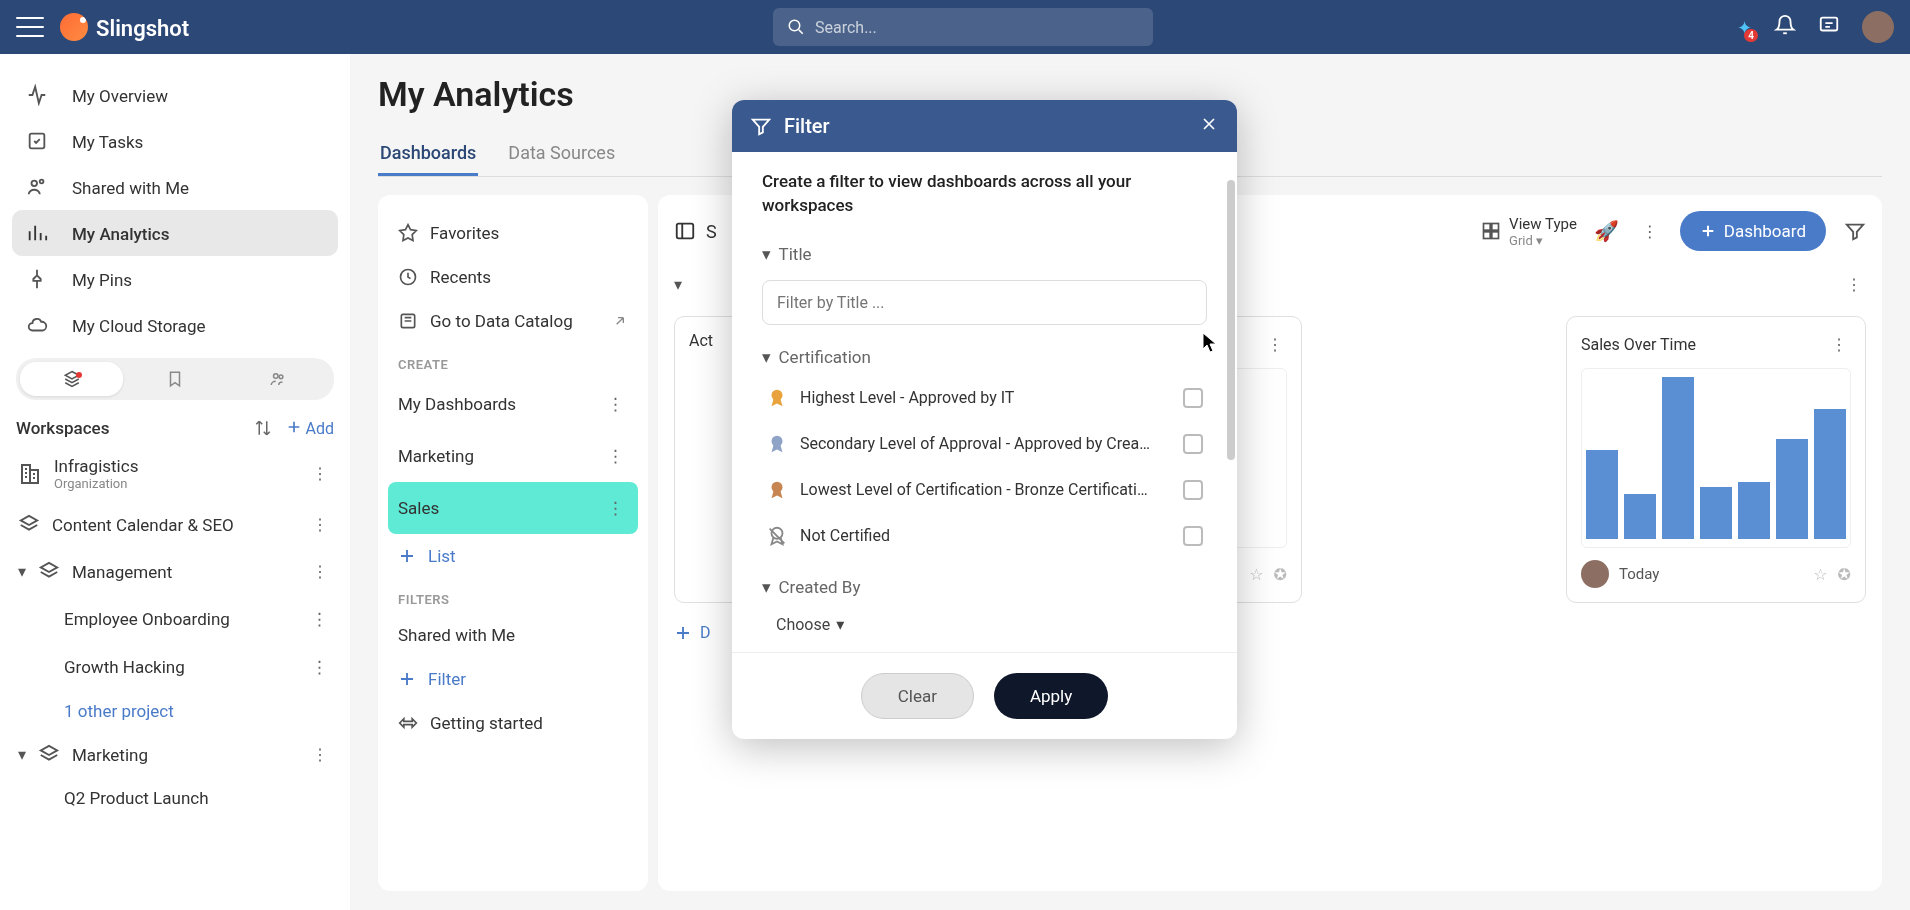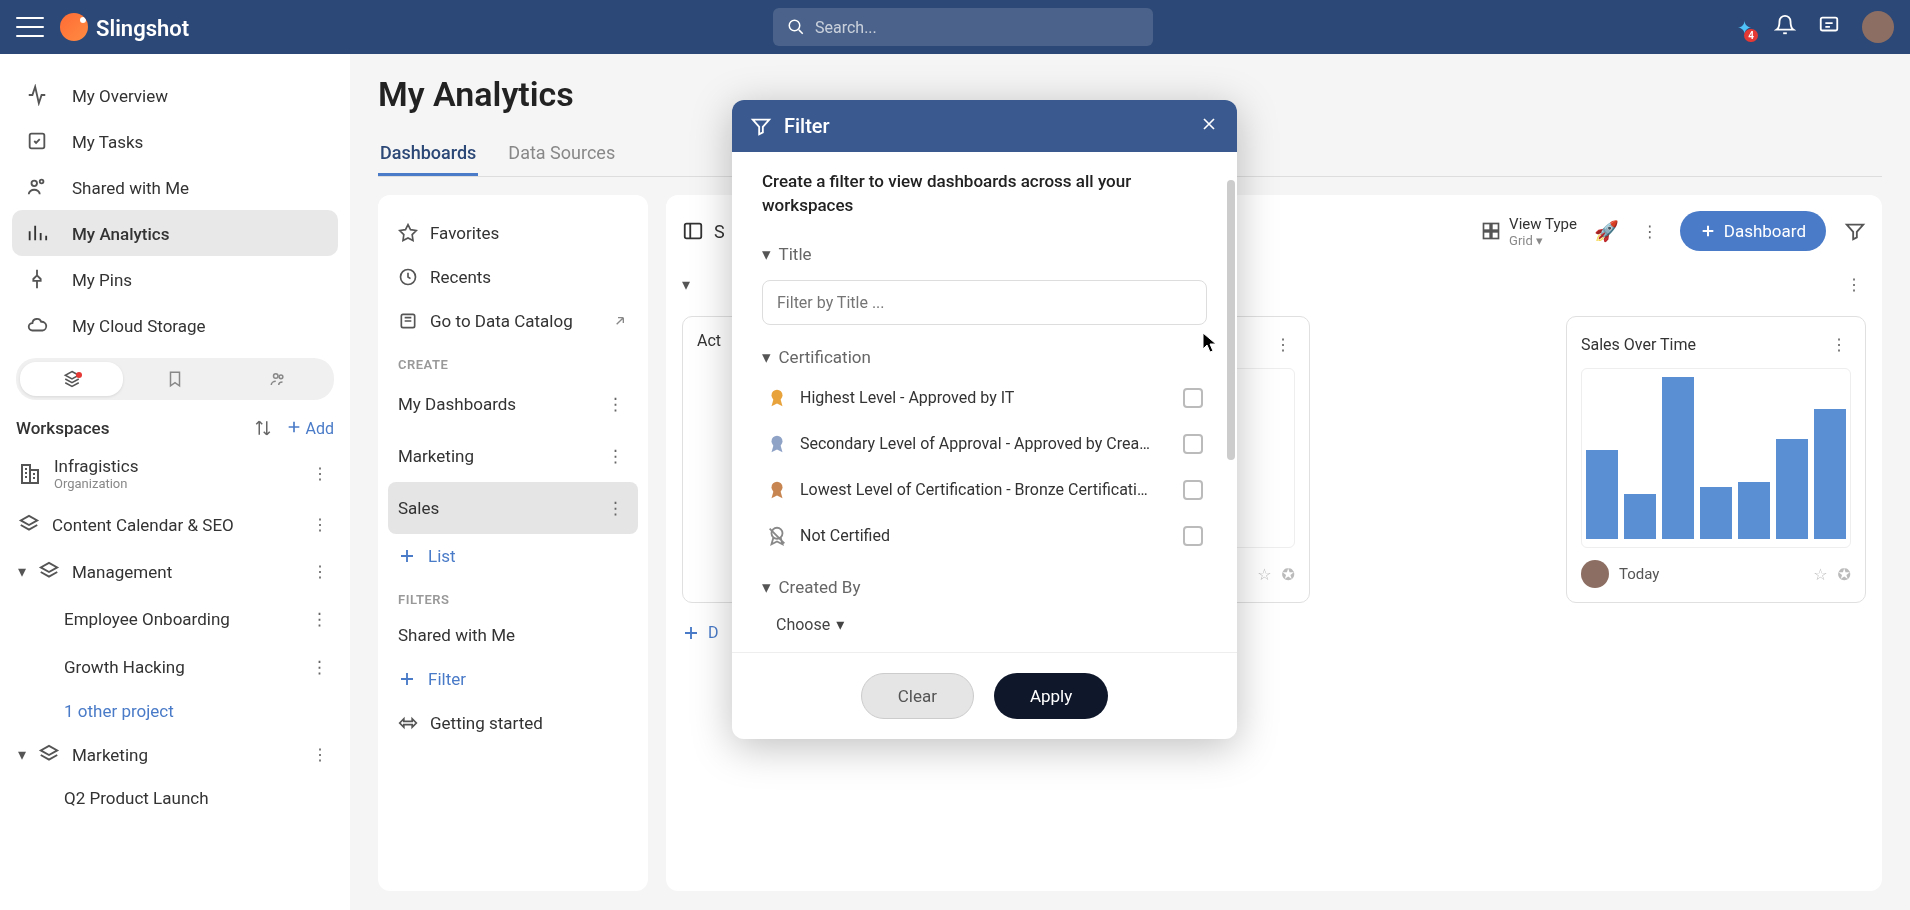--- a/index.html
+++ b/index.html
@@ -36,24 +36,24 @@
 .ws-item .sub{font-size:13px;color:#888}
 .ws-dots{color:#666;cursor:pointer;padding:4px}
 .ws-child{padding-left:52px;font-size:17px;color:#333}
 .ws-other{padding-left:52px;font-size:17px;color:#4a7bc8}
 .chev{cursor:pointer;color:#555}
 .main{flex:1;padding:20px 28px;position:relative;overflow:hidden}
 .page-title{font-size:34px;font-weight:600;color:#222;margin-bottom:18px}
 .tabs{display:flex;gap:28px;border-bottom:1px solid #ddd;margin-bottom:18px}
 .tab{padding:10px 2px;font-size:18px;color:#888;cursor:pointer;border-bottom:3px solid transparent}
 .tab.active{color:#2c4876;border-bottom-color:#4a7bc8;font-weight:500}
-.content-row{display:flex;gap:18px;height:calc(100% - 120px)}
+.content-row{display:flex;gap:10px;height:calc(100% - 120px)}
 .panel-left{width:270px;background:#fff;border-radius:12px;padding:16px 10px;overflow-y:auto}
 .pl-item{display:flex;align-items:center;gap:12px;padding:12px 10px;border-radius:8px;cursor:pointer;font-size:17px;color:#333}
-.pl-item.sel{background:#e5e5e5}
+.pl-item.sel{background:#5eead4}
 .pl-header{font-size:13px;color:#999;letter-spacing:.5px;padding:14px 10px 6px;font-weight:600}
 .pl-add{color:#4a7bc8}
 .panel-right{flex:1;background:#fff;border-radius:12px;padding:16px;position:relative;overflow:hidden}
 .pr-top{display:flex;align-items:center;justify-content:space-between;margin-bottom:12px}
 .pr-top-left{display:flex;align-items:center;gap:10px}
 .pr-top-right{display:flex;align-items:center;gap:18px}
 .vt{display:flex;align-items:center;gap:8px;cursor:pointer}
 .vt-label{font-size:15px;color:#333}
 .vt-sub{font-size:13px;color:#888}
 .rocket{color:#ff6b35;font-size:20px}

